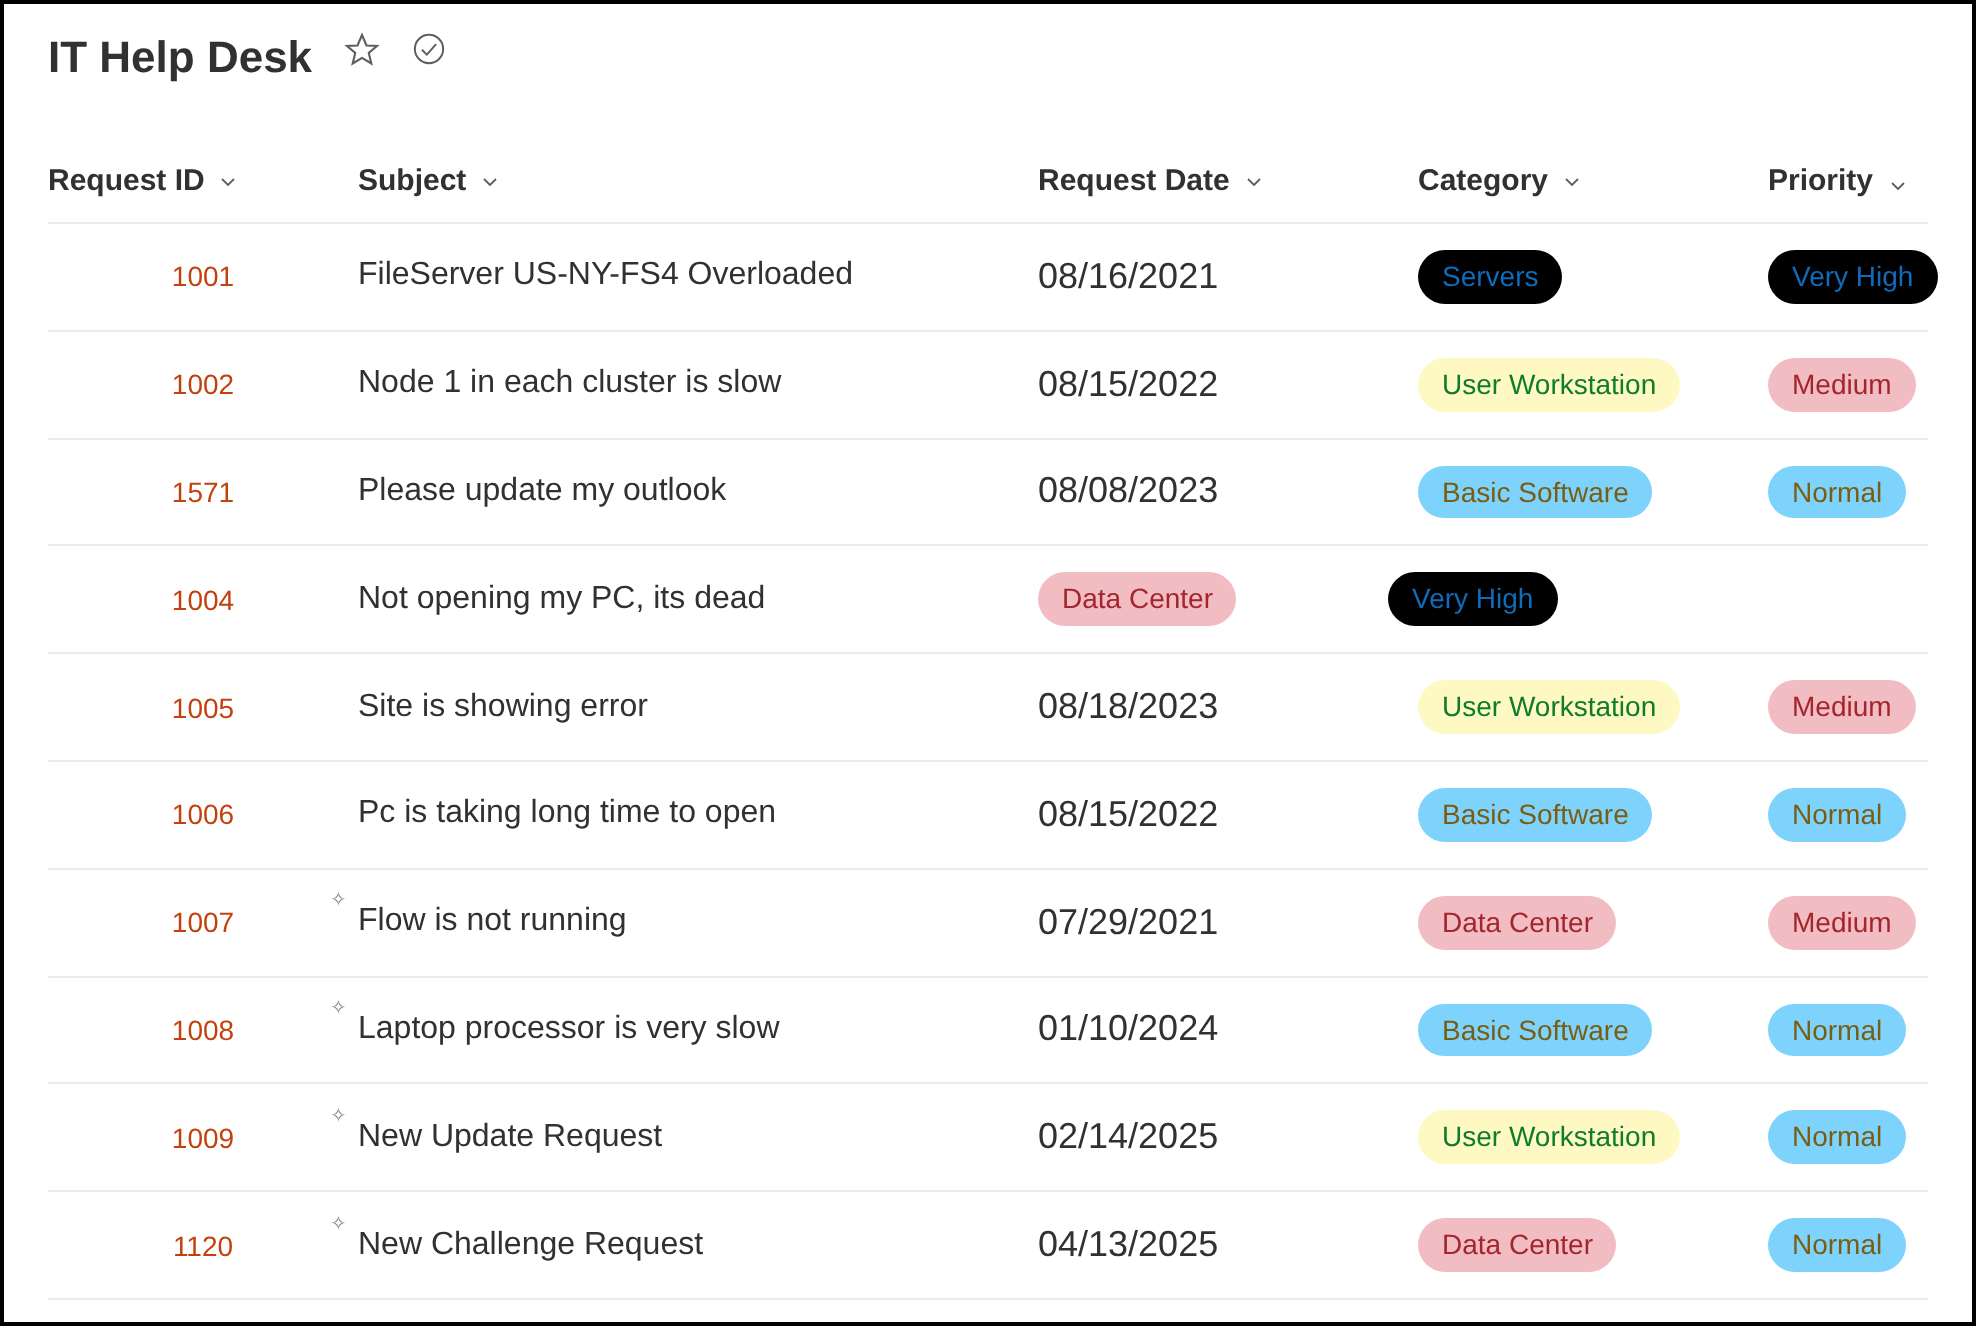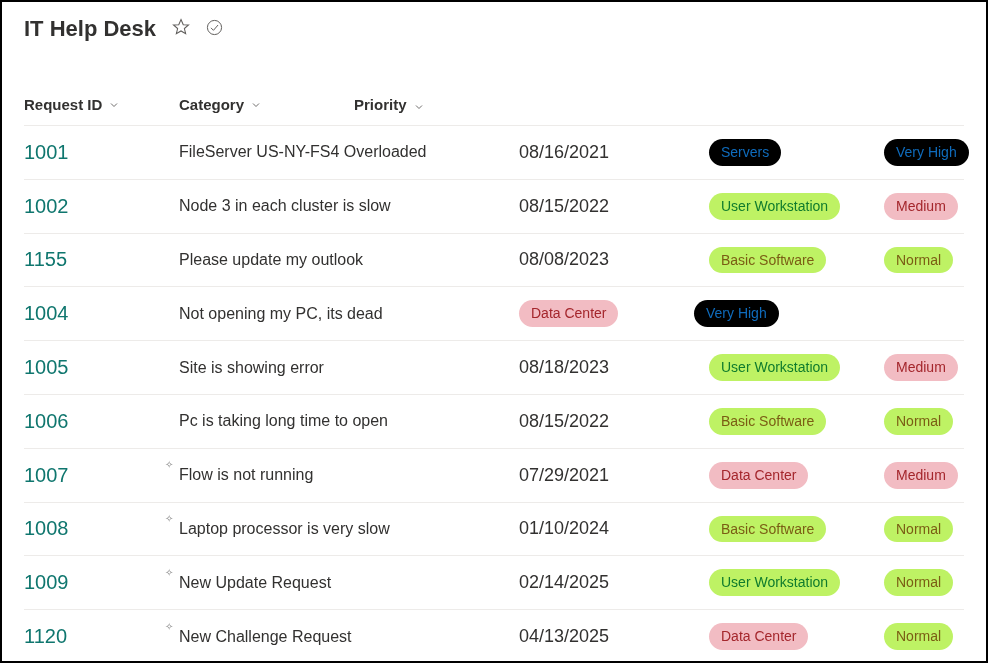--- a/index.html
+++ b/index.html
@@ -13,23 +13,23 @@
       width: 988px;
       height: 663px;
       border: 2px solid #000;
       overflow: hidden;
     }
     .container {
       padding: 14px 22px 0 22px;
     }
     .title-row {
       display: flex;
-      align-items: center;
+      align-items: flex-start;
       gap: 16px;
-      margin-bottom: 54px;
+      margin-bottom: 40px;
     }
     .page-title {
       font-size: 22px;
       font-weight: 600;
       color: #323130;
     }
     .star-icon svg {
       width: 18px;
       height: 18px;
       stroke: #605e5c;
@@ -73,41 +73,42 @@
     .data-row {
       display: flex;
       align-items: center;
       padding: 13px 0 13px 0;
       border-bottom: 1px solid #edebe9;
       min-height: 53px;
     }
     .col-requestid {
       width: 155px;
       flex-shrink: 0;
+      text-align: center;
     }
     .col-subject {
       width: 340px;
       flex-shrink: 0;
     }
     .col-date {
       width: 190px;
       flex-shrink: 0;
     }
     .col-category {
       width: 175px;
       flex-shrink: 0;
     }
     .col-priority {
       width: 85px;
       flex-shrink: 0;
       align-items: flex-end;
     }
     .cell-id {
-      font-size: 20px;
-      color: #0f766e;
+      font-size: 14px;
+      color: #c2410c;
     }
     .cell-subject {
       font-size: 16px;
       color: #323130;
       position: relative;
     }
     .cell-date {
       font-size: 18px;
       color: #323130;
     }
@@ -117,25 +118,25 @@
       border-radius: 14px;
       font-size: 14px;
       line-height: 1.2;
       white-space: nowrap;
     }
     .pill-blue {
       background: #000000;
       color: #0f6cbd;
     }
     .pill-green {
-      background: #bef264;
+      background: #fef9c3;
       color: #0f7b2d;
     }
     .pill-yellow {
-      background: #bef264;
+      background: #7dd3fc;
       color: #7a5d14;
     }
     .pill-red {
       background: #f2bcc3;
       color: #a4262c;
     }
     .indicator {
       position: absolute;
       left: -14px;
       top: -6px;
@@ -166,20 +167,36 @@
   <div class="table">
     <div class="header-row">
       <div class="col-header col-requestid">
         <span>Request ID</span>
         <span class="chevron">
             <svg viewBox="0 0 24 24">
               <polyline points="6,9 12,15 18,9"></polyline>
             </svg>
           </span>
       </div>
+      <div class="col-header col-subject">
+        <span>Subject</span>
+        <span class="chevron">
+            <svg viewBox="0 0 24 24">
+              <polyline points="6,9 12,15 18,9"></polyline>
+            </svg>
+          </span>
+      </div>
+      <div class="col-header col-date">
+        <span>Request Date</span>
+        <span class="chevron">
+            <svg viewBox="0 0 24 24">
+              <polyline points="6,9 12,15 18,9"></polyline>
+            </svg>
+          </span>
+      </div>
       <div class="col-header col-category">
         <span>Category</span>
         <span class="chevron">
             <svg viewBox="0 0 24 24">
               <polyline points="6,9 12,15 18,9"></polyline>
             </svg>
           </span>
       </div>
       <div class="col-header col-priority">
         <span>Priority</span>
@@ -194,27 +211,27 @@
     <div id="rows">
         <div class="data-row">
           <div class="col-requestid cell-id">1001</div>
           <div class="col-subject cell-subject"><span>FileServer US-NY-FS4 Overloaded</span></div>
           <div class="col-date cell-date">08/16/2021</div>
           <div class="col-category"><span class="pill pill-blue">Servers</span></div>
           <div class="col-priority"><span class="pill pill-blue">Very High</span></div>
         </div>
         <div class="data-row">
           <div class="col-requestid cell-id">1002</div>
-          <div class="col-subject cell-subject"><span>Node 3 in each cluster is slow</span></div>
+          <div class="col-subject cell-subject"><span>Node 1 in each cluster is slow</span></div>
           <div class="col-date cell-date">08/15/2022</div>
           <div class="col-category"><span class="pill pill-green">User Workstation</span></div>
           <div class="col-priority"><span class="pill pill-red">Medium</span></div>
         </div>
         <div class="data-row">
-          <div class="col-requestid cell-id">1155</div>
+          <div class="col-requestid cell-id">1571</div>
           <div class="col-subject cell-subject"><span>Please update my outlook</span></div>
           <div class="col-date cell-date">08/08/2023</div>
           <div class="col-category"><span class="pill pill-yellow">Basic Software</span></div>
           <div class="col-priority"><span class="pill pill-yellow">Normal</span></div>
         </div>
         <div class="data-row">
           <div class="col-requestid cell-id">1004</div>
           <div class="col-subject cell-subject"><span>Not opening my PC, its dead</span></div>
           <div class="col-category"><span class="pill pill-red">Data Center</span></div>
           <div class="col-priority"><span class="pill pill-blue">Very High</span></div>

